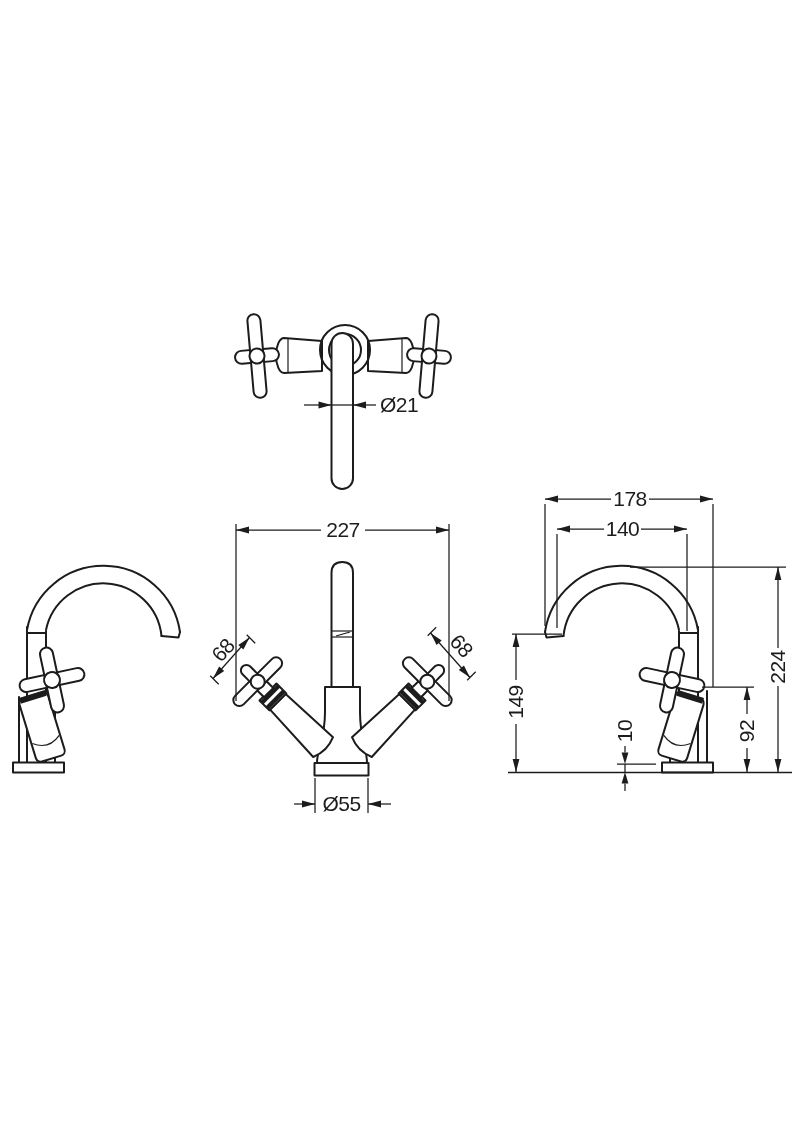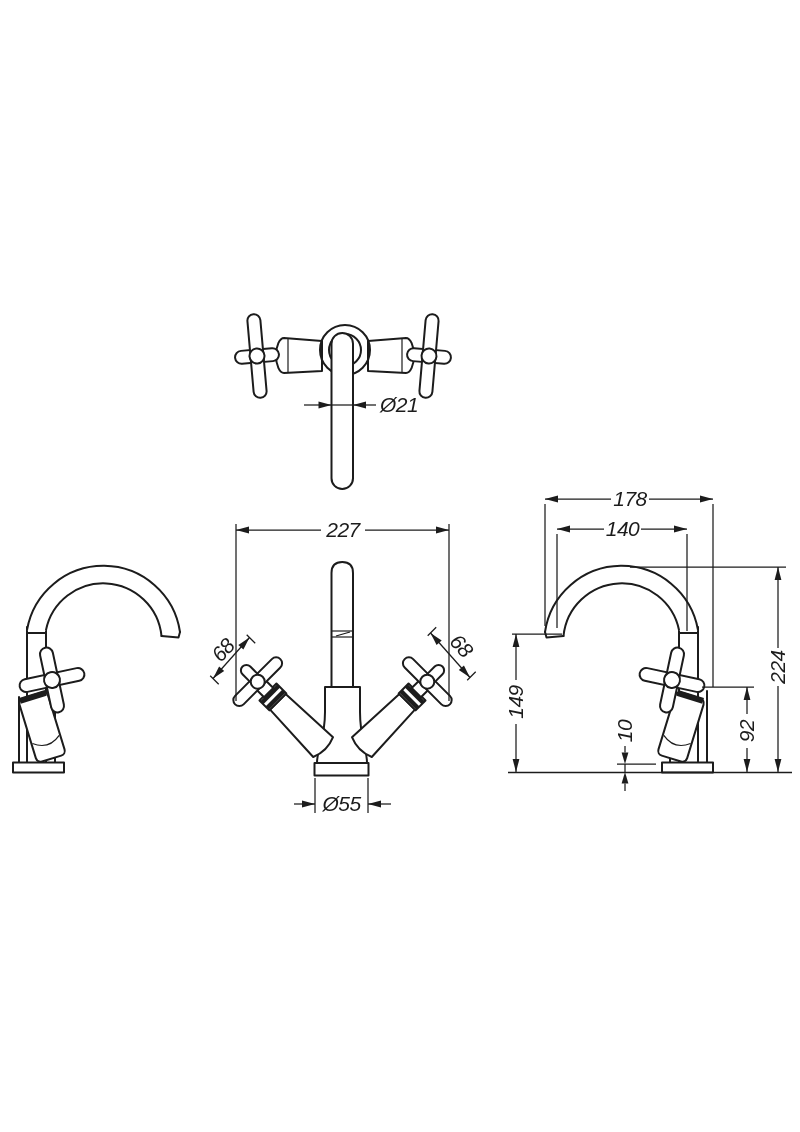--- a/index.html
+++ b/index.html
@@ -1,17 +1,17 @@
 <!DOCTYPE html>
 <html><head>
 <meta charset="utf-8">
 <style>
   html,body{margin:0;padding:0;background:#fff;}
   .page{position:relative;width:800px;height:1132px;background:#fff;overflow:hidden;
-        font-family:"Liberation Sans", sans-serif;font-style:italic;}
+        font-family:"Liberation Sans", sans-serif;}
   svg{display:block;}
   .ln{stroke:#1c1c1c;stroke-width:2;fill:none;stroke-linecap:round;stroke-linejoin:round;}
   .lnf{stroke:#1c1c1c;stroke-width:2;fill:#ffffff;stroke-linejoin:round;}
   .lnt{stroke:#1c1c1c;stroke-width:1.2;fill:none;}
   .fillonly{fill:#ffffff;stroke:none;}
   .dk{fill:#1c1c1c;stroke:none;}
   .dl{stroke:#1c1c1c;stroke-width:1.25;fill:none;}
   .dimtxt{font-family:"Liberation Sans", sans-serif;font-size:21px;letter-spacing:-0.5px;
           fill:#1c1c1c;}
   .arrow{fill:#1c1c1c;stroke:none;}

